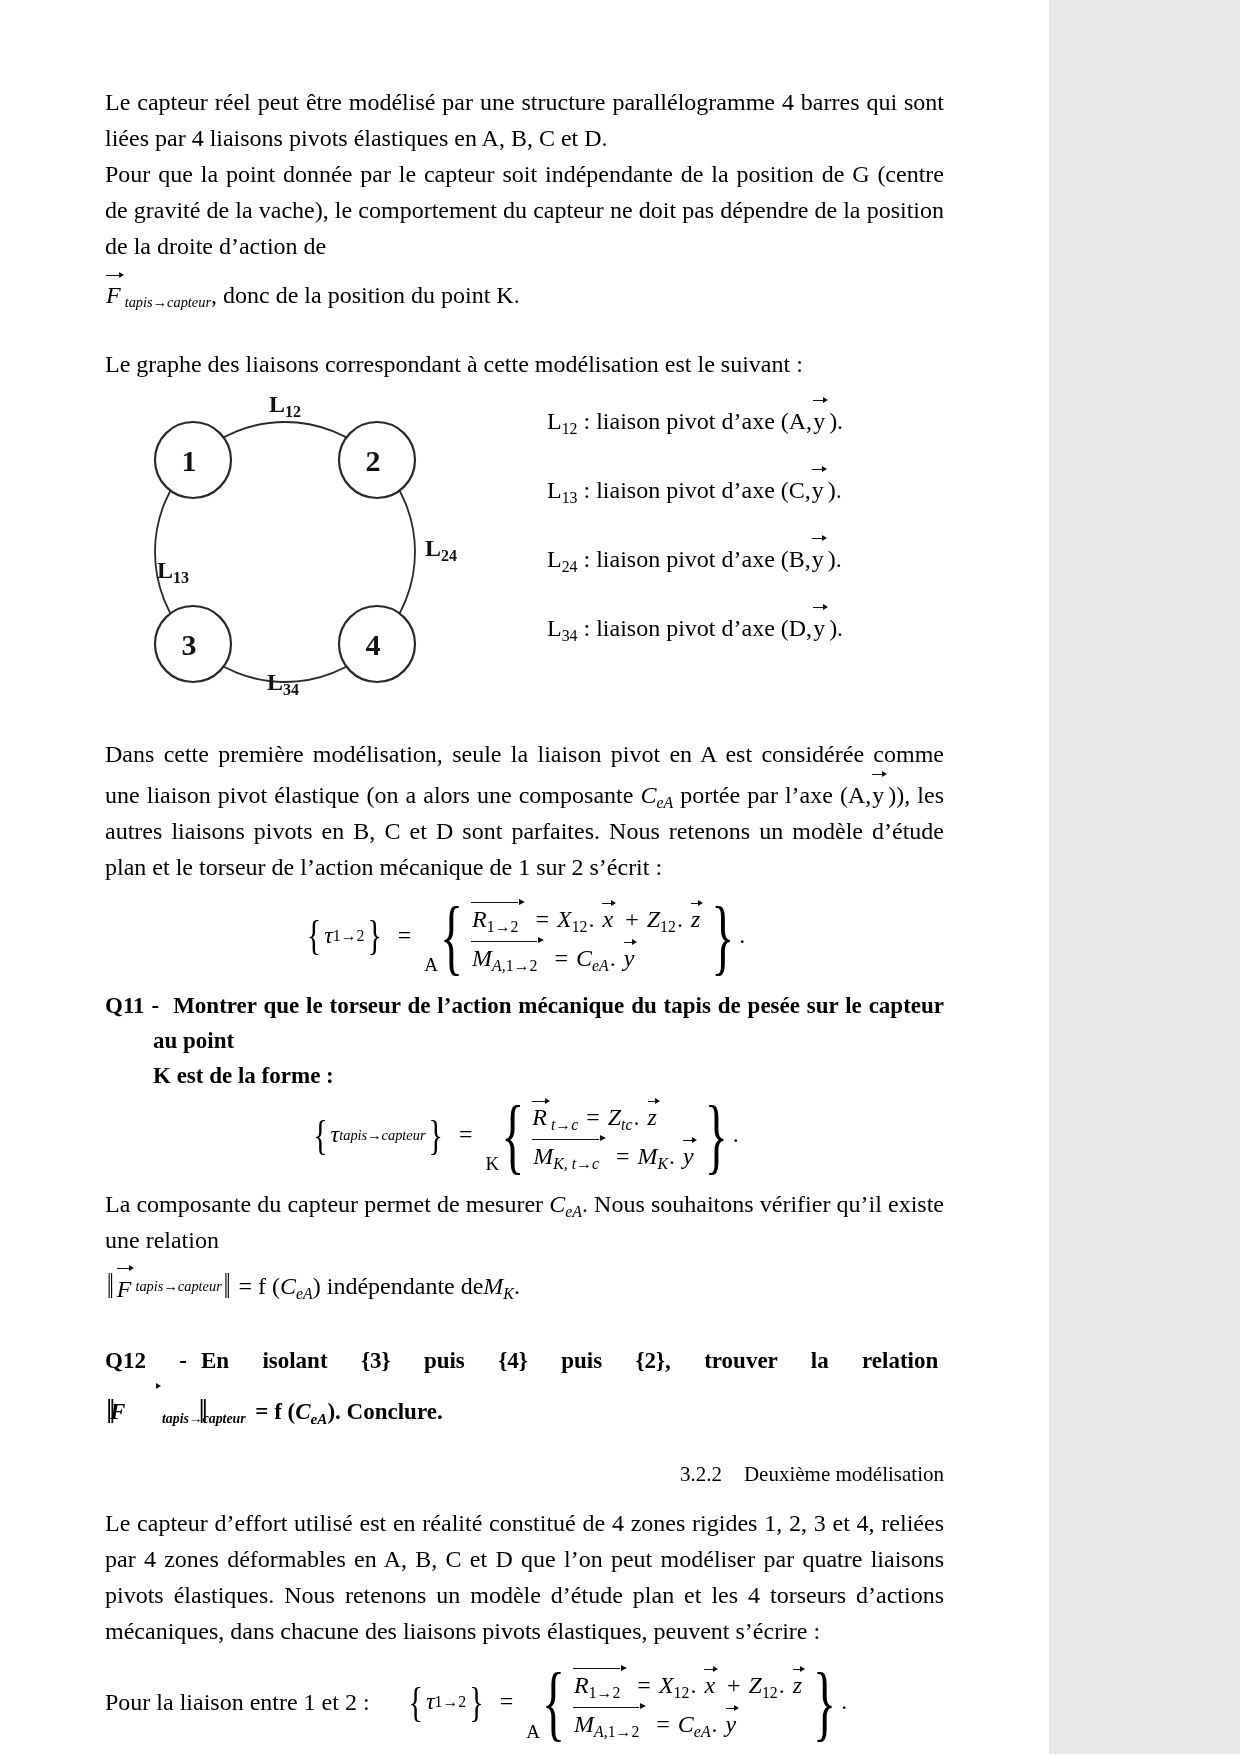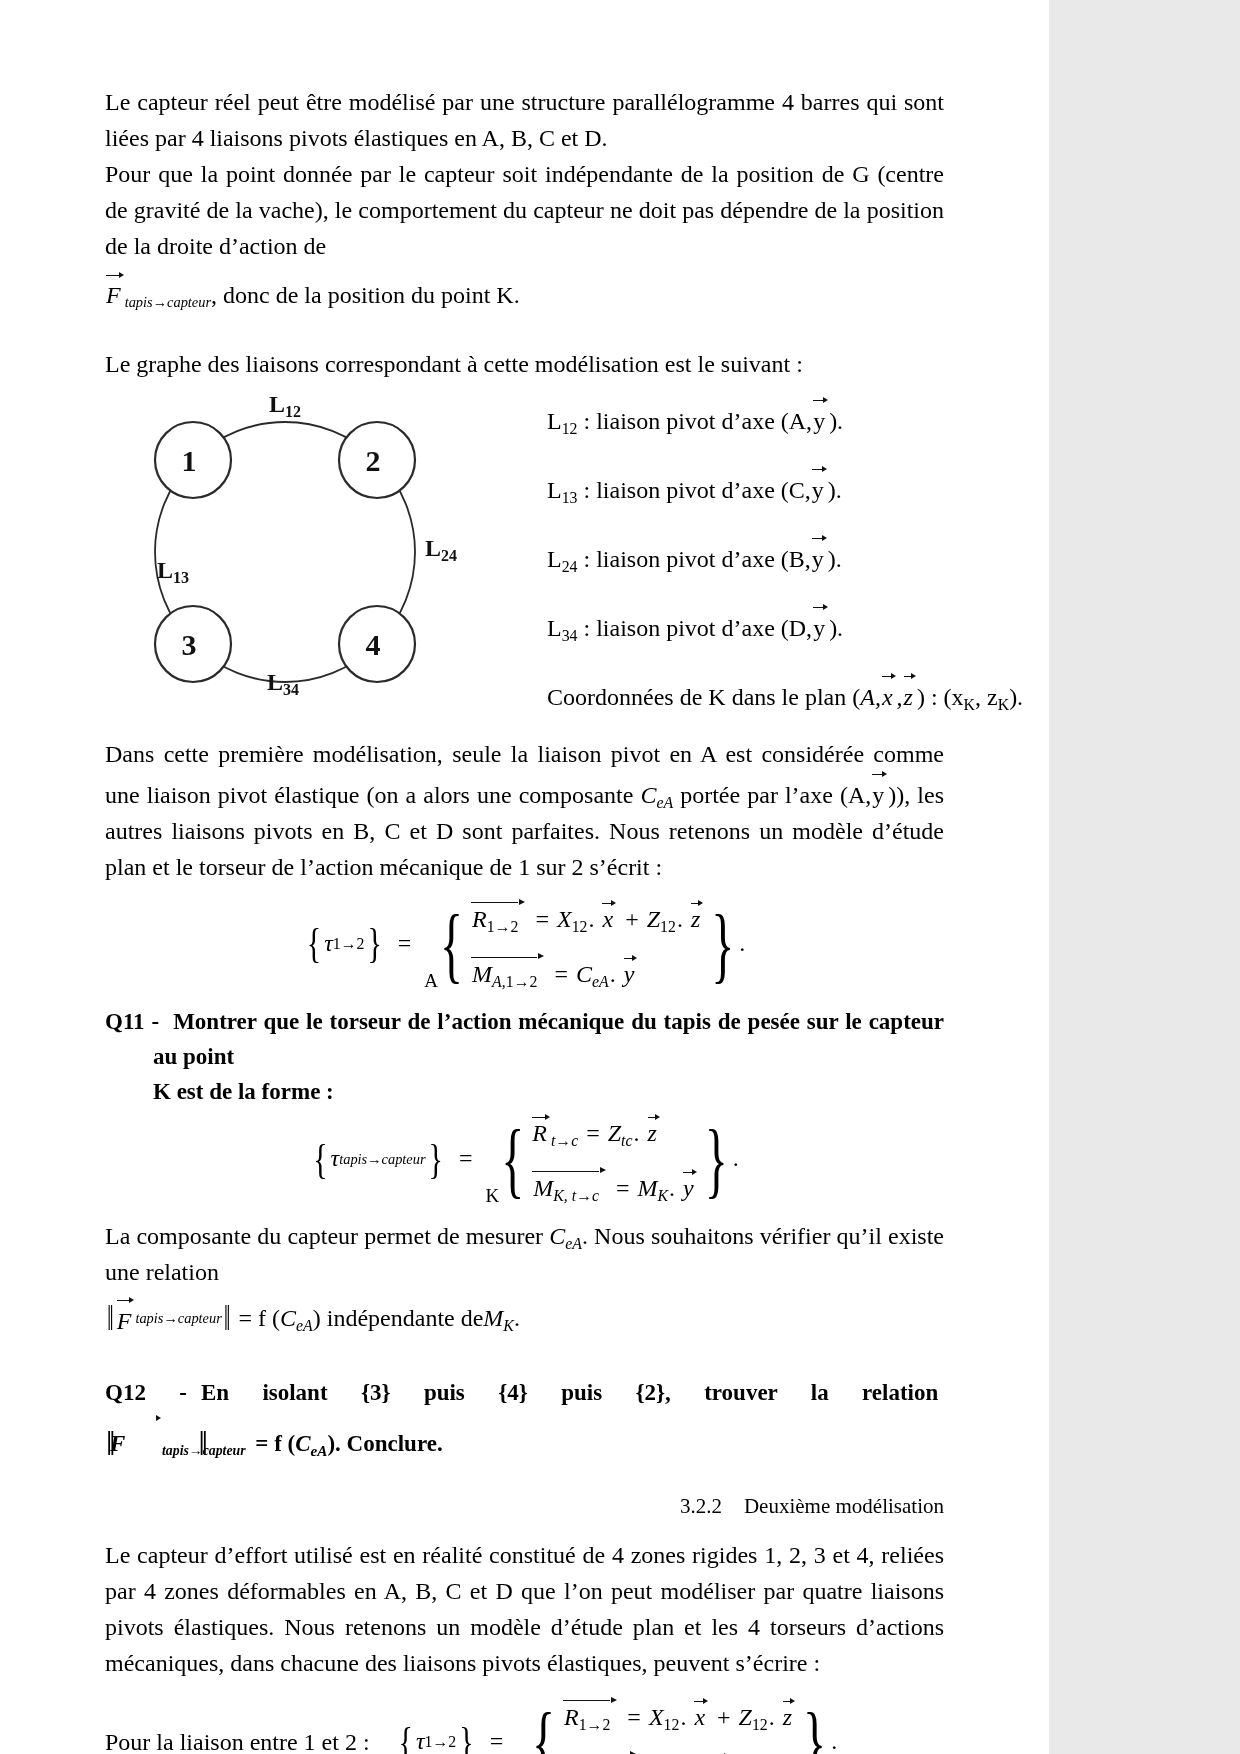--- a/index.html
+++ b/index.html
@@ -47,39 +47,39 @@
   
   .eq-center{display:flex;justify-content:center;margin:14px 0 10px 0;}
   .torseur{display:inline-flex;align-items:center;font-size:24px;line-height:1.15;}
   .tor-left{display:inline-flex;align-items:center;white-space:nowrap;}
   .brace-md{display:inline-block;font-size:30px;transform:scaleY(1.4);transform-origin:center;margin:0 3px;font-weight:normal;}
   .brace-lg{display:inline-block;font-size:48px;transform:scaleY(1.78);transform-origin:center;font-weight:normal;}
   .eqsign{margin:0 13px;}
   .rowsign{margin:0 8px;}
   .mdot{margin:0 7px 0 1px;}
   .tor-point{align-self:flex-end;font-size:19px;margin:0 2px -4px 0;}
-  .tor-rows{display:inline-flex;flex-direction:column;gap:20px;margin:0 7px;align-items:flex-start;}
+  .tor-rows{display:inline-flex;flex-direction:column;gap:4px;margin:0 7px;align-items:flex-start;}
   .tor-row{white-space:nowrap;}
   .tor-period{align-self:center;margin-left:5px;}
 
   
   .q-row{font-weight:bold;font-size:23px;line-height:35px;padding-left:48px;text-indent:-48px;margin-top:16px;text-align:justify;}
   .q-label{margin-right:14px;}
   .q12{margin-top:24px;line-height:46px;}
 
   .tech-l1{margin-top:16px;}
   .tech-l2{height:56px;display:flex;align-items:center;white-space:nowrap;}
 
   .section-h{margin-top:20px;font-size:21px;line-height:38px;text-align:right;}
   .section-num{margin-right:22px;}
 
   .body2{margin-top:12px;}
 
   .eq4-row{display:flex;align-items:center;margin-top:16px;}
-  .eq4-prefix{white-space:nowrap;margin-right:26px;}
+  .eq4-prefix{white-space:nowrap;margin-right:36px;}
 
   .footer{position:absolute;top:1656px;left:0;right:0;text-align:center;font-weight:bold;font-size:23px;}
 </style>
 </head>
 <body>
 
 <div class="page">
 
   <p>Le capteur réel peut être modélisé par une structure parallélogramme 4 barres qui sont liées par 4 liaisons pivots élastiques en A, B, C et D.</p>
   <p>Pour que la point donnée par le capteur soit indépendante de la position de G (centre de gravité de la vache), le comportement du capteur ne doit pas dépendre de la position de la droite d’action de</p>
@@ -110,21 +110,20 @@
         <text x="298" y="170" font-size="24" font-weight="bold" fill="#111"><tspan>L</tspan><tspan font-size="16" dy="5">24</tspan></text>
         <text x="140" y="304" font-size="24" font-weight="bold" fill="#111"><tspan>L</tspan><tspan font-size="16" dy="5">34</tspan></text>
       </svg>
     </div>
 
     <div class="legend">
       <div class="legend-item"><span>L</span><sub>12</sub><span> : liaison pivot d’axe </span><span>(A,</span><span class="vec"><span>y</span></span><span>).</span></div>
       <div class="legend-item"><span>L</span><sub>13</sub><span> : liaison pivot d’axe </span><span>(C,</span><span class="vec"><span>y</span></span><span>).</span></div>
       <div class="legend-item"><span>L</span><sub>24</sub><span> : liaison pivot d’axe </span><span>(B,</span><span class="vec"><span>y</span></span><span>).</span></div>
       <div class="legend-item"><span>L</span><sub>34</sub><span> : liaison pivot d’axe </span><span>(D,</span><span class="vec"><span>y</span></span><span>).</span></div>
-      <div class="legend-coord"><span>Coordonnées de K dans le plan </span><span>(</span><i>A,</i><span class="vec"><i>x</i></span><span>,</span><span class="vec"><i>z</i></span><span>) : (x</span><sub>K</sub><span>, z</span><sub>K</sub><span>).</span></div>
     </div>
   </div>
 
   <p style="margin-top:10px;"><span>Dans cette première modélisation, seule la liaison pivot en A est considérée comme une liaison pivot élastique (on a alors une composante </span><span class="nowrap"><i>C</i><sub><i>eA</i></sub></span><span> portée par l’axe </span><span class="nowrap"><span>(A,</span><span class="vec"><span>y</span></span><span>))</span></span><span>, les autres liaisons pivots en B, C et D sont parfaites. Nous retenons un modèle d’étude plan et le torseur de l’action mécanique de 1 sur 2 s’écrit :</span></p>
 
   <div class="eq-center">
     <span class="torseur">
       <span class="tor-left">
           <span class="brace-md">{</span>
           <i>τ</i>

